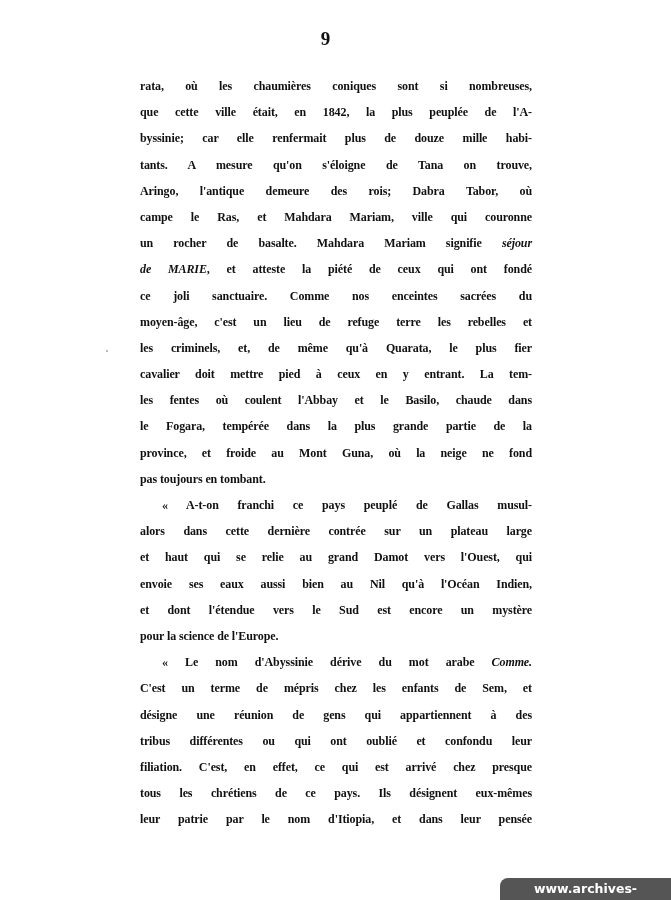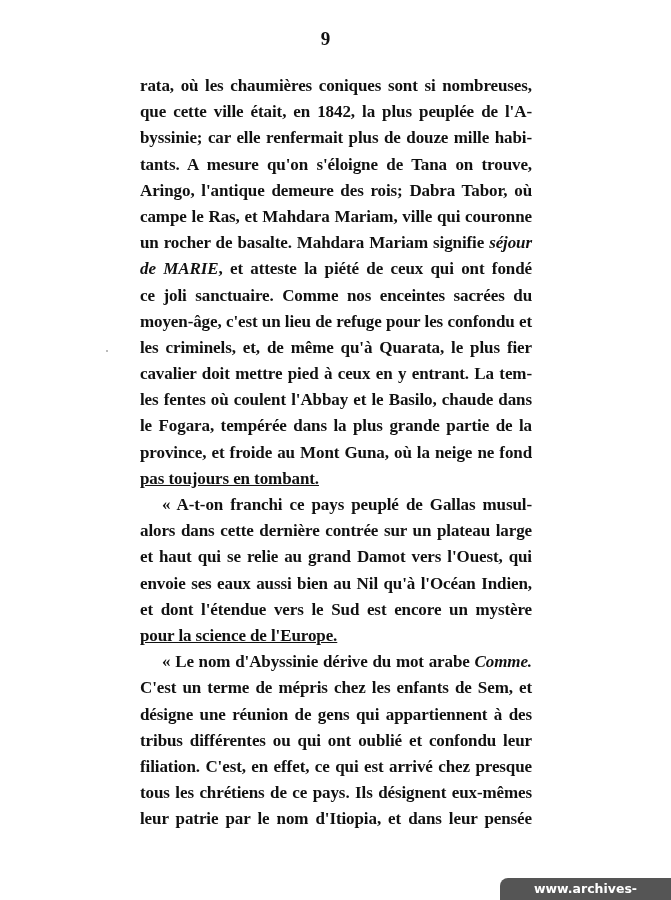--- a/index.html
+++ b/index.html
@@ -8,25 +8,25 @@
       font-family: "Liberation Serif", "DejaVu Serif", serif; color: #111;
     }
     .page-number {
       position: absolute; top: 28px; left: 0; width: 651px; text-align: center;
       font-size: 19px; font-weight: bold;
     }
     .text-block {
       position: absolute; top: 73px; left: 140px; width: 392px;
     }
     .line {
-      display: block; height: 26.2px; line-height: 26.2px; font-size: 17px;
+      display: block; height: 26.2px; line-height: 26.2px; font-size: 12px;
       white-space: nowrap; text-align: justify; text-align-last: justify;
       letter-spacing: -0.1px; font-weight: 600;
     }
-    .line.last { text-align-last: left; text-decoration: underline; }
+    .line.last { text-align-last: left; }
     .line.indent { padding-left: 22px; }
     .line i { font-style: italic; }
     .margin-speck {
       position: absolute; left: 106px; top: 350px; width: 2px; height: 2px; background: #bbb;
     }
     .watermark {
       position: absolute; right: 0; bottom: 0; width: 171px; height: 22px;
       background: #555555; color: #ffffff; border-top-left-radius: 8px;
       font-family: "DejaVu Sans", sans-serif; font-weight: bold; font-size: 12.5px;
       line-height: 22px; text-align: center;
@@ -41,21 +41,21 @@
 
 <span class="line">rata, où les chaumières coniques sont si nombreuses,</span>
     <span class="line">que cette ville était, en 1842, la plus peuplée de l'A-</span>
     <span class="line">byssinie; car elle renfermait plus de douze mille habi-</span>
     <span class="line">tants. A mesure qu'on s'éloigne de Tana on trouve,</span>
     <span class="line">Aringo, l'antique demeure des rois; Dabra Tabor, où</span>
     <span class="line">campe le Ras, et Mahdara Mariam, ville qui couronne</span>
     <span class="line">un rocher de basalte. Mahdara Mariam signifie <i>séjour</i></span>
     <span class="line"><i>de MARIE</i>, et atteste la piété de ceux qui ont fondé</span>
     <span class="line">ce joli sanctuaire. Comme nos enceintes sacrées du</span>
-    <span class="line">moyen-âge, c'est un lieu de refuge pour les confondu et</span>
+    <span class="line">moyen-âge, c'est un lieu de refuge terre les rebelles et</span>
     <span class="line">les criminels, et, de même qu'à Quarata, le plus fier</span>
     <span class="line">cavalier doit mettre pied à ceux en y entrant. La tem-</span>
     <span class="line">les fentes où coulent l'Abbay et le Basilo, chaude dans</span>
     <span class="line">le Fogara, tempérée dans la plus grande partie de la</span>
     <span class="line">province, et froide au Mont Guna, où la neige ne fond</span>
     <span class="line last">pas toujours en tombant.</span>
     <span class="line indent">« A-t-on franchi ce pays peuplé de Gallas musul-</span>
     <span class="line">alors dans cette dernière contrée sur un plateau large</span>
     <span class="line">et haut qui se relie au grand Damot vers l'Ouest, qui</span>
     <span class="line">envoie ses eaux aussi bien au Nil qu'à l'Océan Indien,</span>

